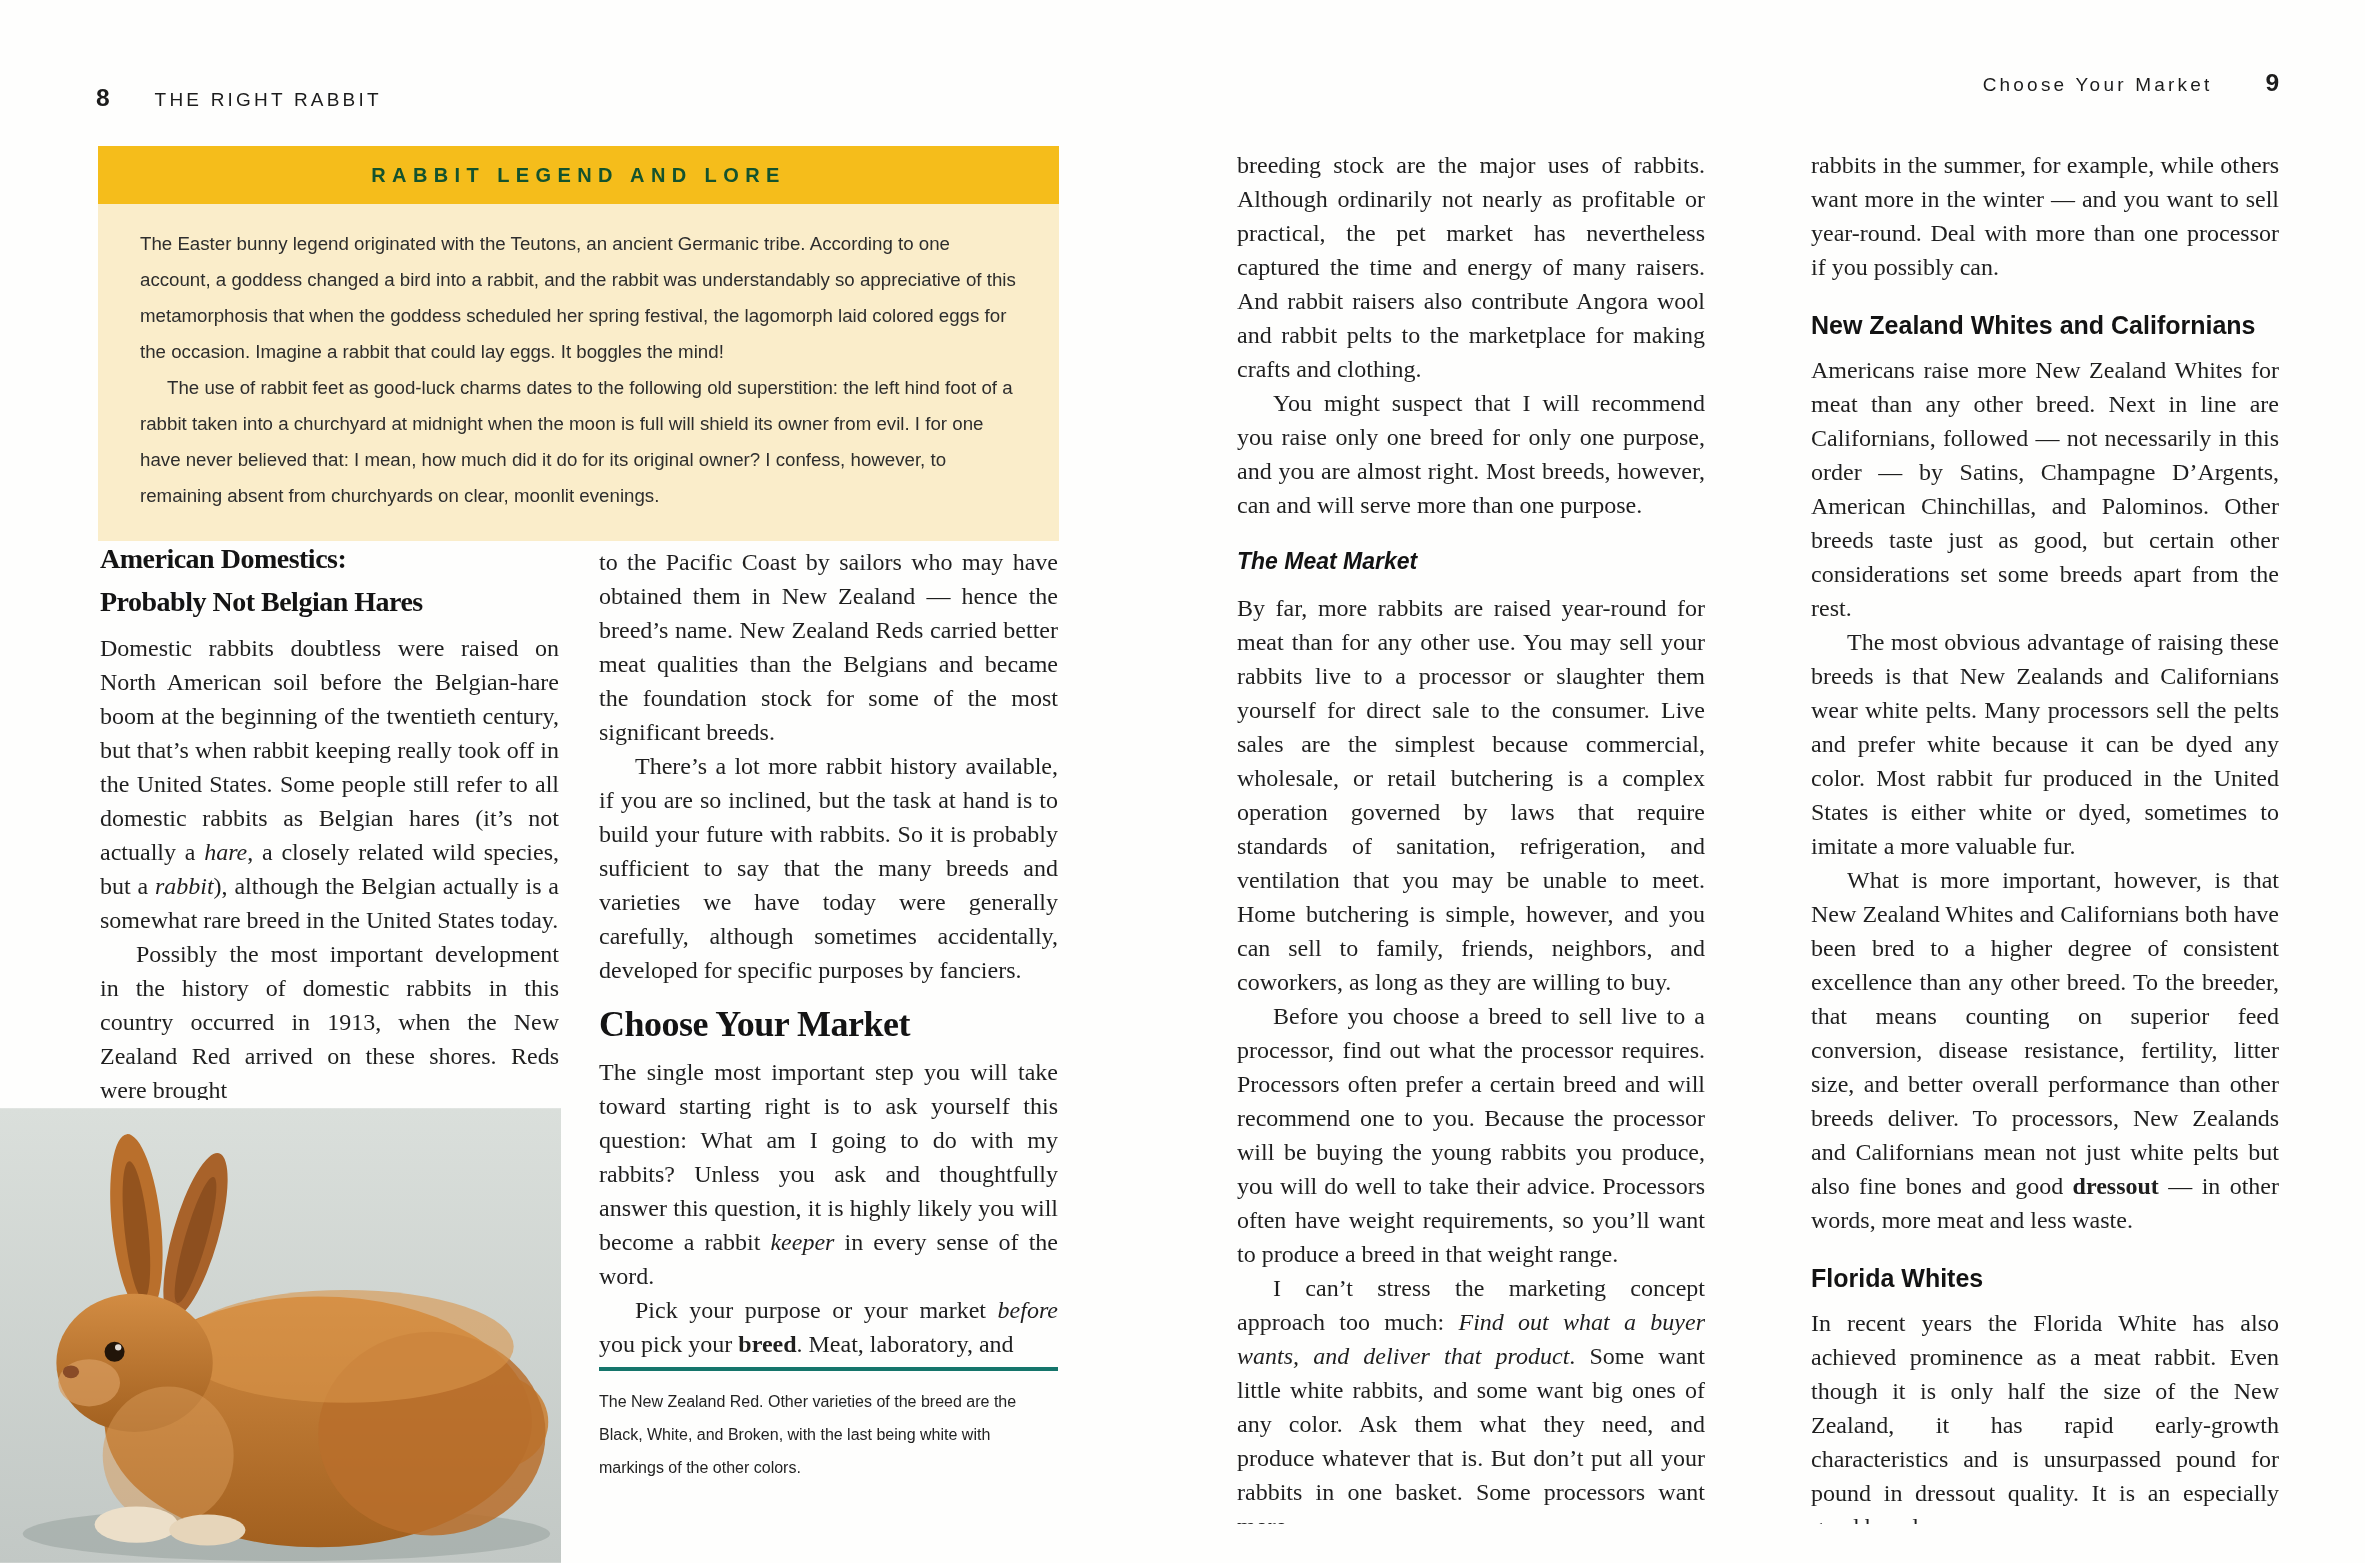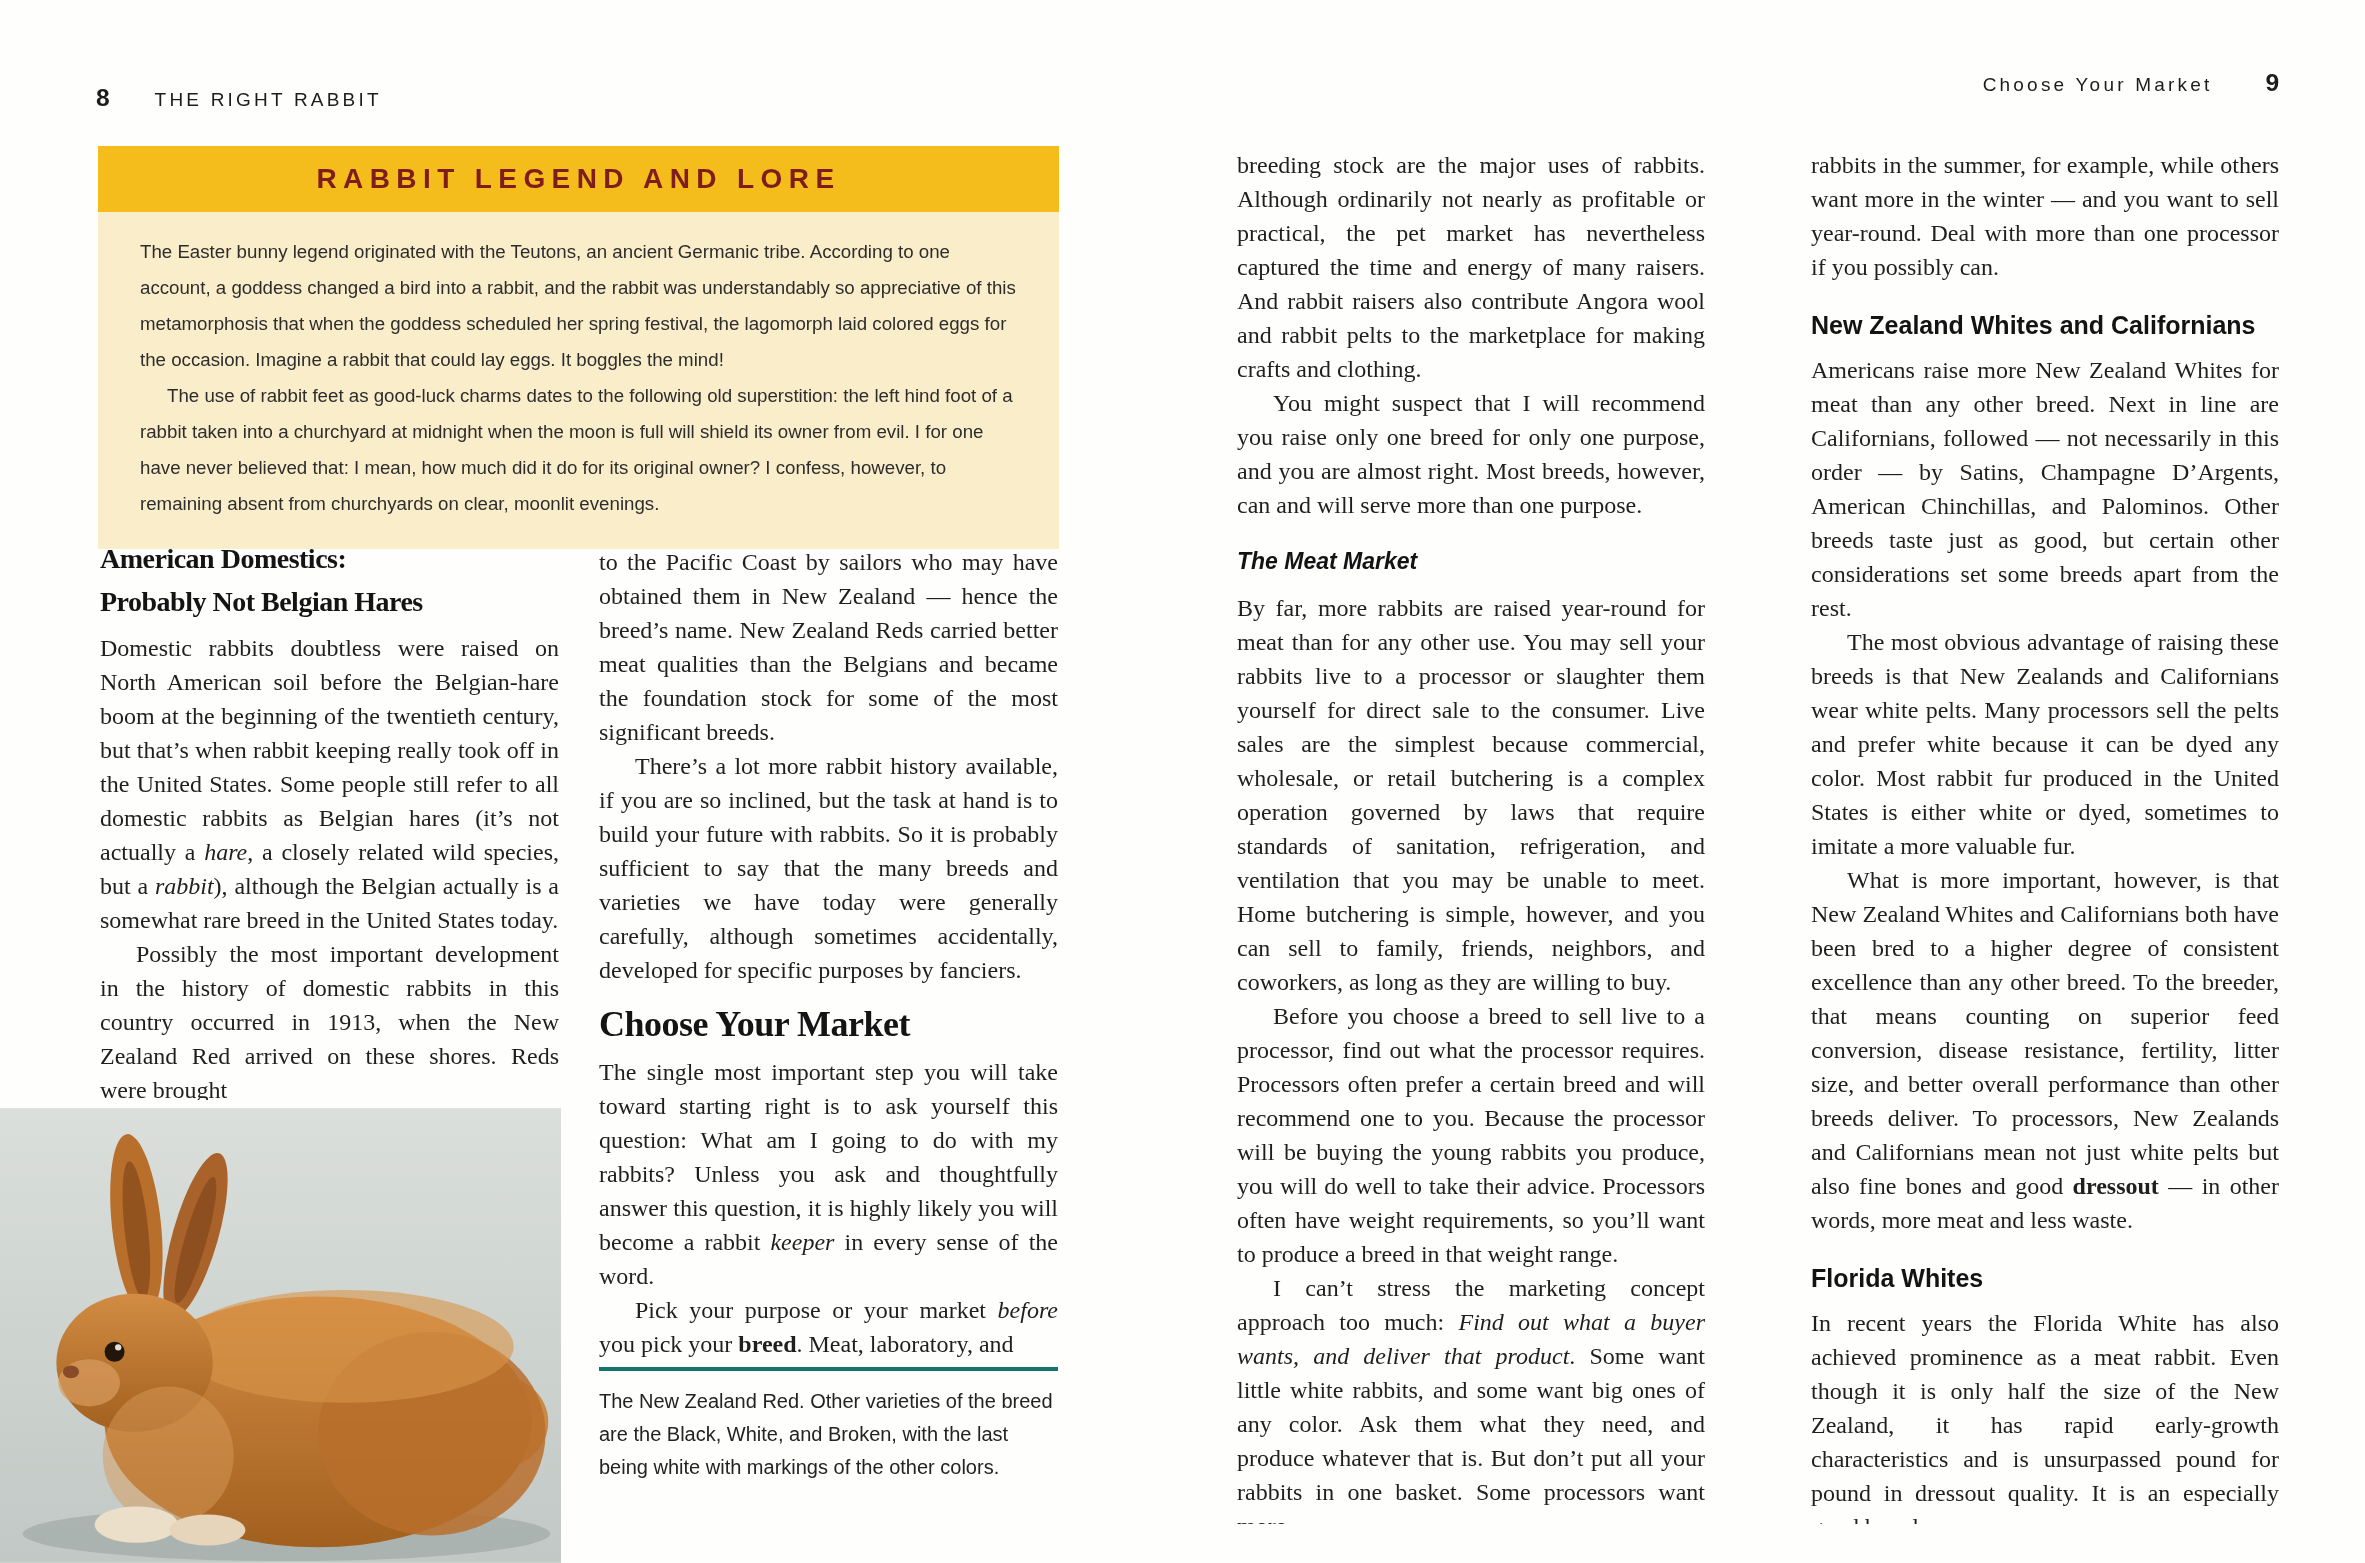--- a/index.html
+++ b/index.html
@@ -12,23 +12,23 @@
     font-family:"Liberation Sans","DejaVu Sans",sans-serif;color:#1c1c1c;}
   .rh-left{left:96px;}
   .rh-right{right:86px;}
   .pagenum{font-size:24.6px;font-weight:bold;letter-spacing:0.9px;}
   .runtitle{font-size:19px;letter-spacing:3.2px;}
   .rh-left .runtitle{margin-left:44px;margin-top:20px;}
   .rh-right .pagenum{margin-left:53px;}
 
   
   .lore-box{position:absolute;left:98px;top:146px;width:961px;}
-  .lore-title{height:66px;background:var(--lore-title-bg,#F5BD1B);display:flex;align-items:center;
+  .lore-title{height:58px;background:var(--lore-title-bg,#F5BD1B);display:flex;align-items:center;
     justify-content:center;font-family:"Liberation Sans","DejaVu Sans",sans-serif;font-weight:bold;
-    font-size:28px;letter-spacing:6.4px;color:#7f1d1d;}
+    font-size:20px;letter-spacing:6.4px;color:#14532d;}
   .lore-body{background:var(--lore-body-bg,#FAEDCA);padding:22px 42px 27px 42px;}
   .lore-p{margin:0;font-family:"Liberation Sans","DejaVu Sans",sans-serif;font-size:18.7px;
     line-height:36px;color:#2d2d2d;text-align:left;}
   .lore-p.indent{text-indent:27px;}
 
   
   .serif-h{font-weight:bold;margin:0;letter-spacing:-0.5px;color:#141414;}
   .h-amdom{position:absolute;left:100px;top:537px;font-size:28px;line-height:43px;width:564px;}
   .h-cym{font-size:36px;line-height:44px;margin:14.6px 0 9px 0;font-weight:bold;letter-spacing:-0.5px;}
   .sans-h{font-family:"Liberation Sans","DejaVu Sans",sans-serif;font-weight:bold;font-size:25px;
@@ -47,21 +47,21 @@
   .run-i{font-style:italic;}
   .run-b{font-weight:bold;}
 
   
   .photo{position:absolute;left:0;top:1108px;width:561px;height:455px;margin:0;}
   .photo svg{display:block;width:100%;height:100%;}
 
   
   .caption-wrap{position:absolute;left:599px;top:1367px;width:459px;}
   .caption-rule{height:3.6px;background:var(--caption-rule,#15756B);margin-bottom:14.6px;}
-  .caption{margin:0;font-family:"Liberation Sans","DejaVu Sans",sans-serif;font-size:20px;
+  .caption{margin:0;font-family:"Liberation Sans","DejaVu Sans",sans-serif;font-size:16px;
     line-height:33px;color:#232323;text-align:left;}
 </style>
 </head>
 <body>
 
 <div class="spread">
 
   <section>
 
     <header class="running-head rh-left">

